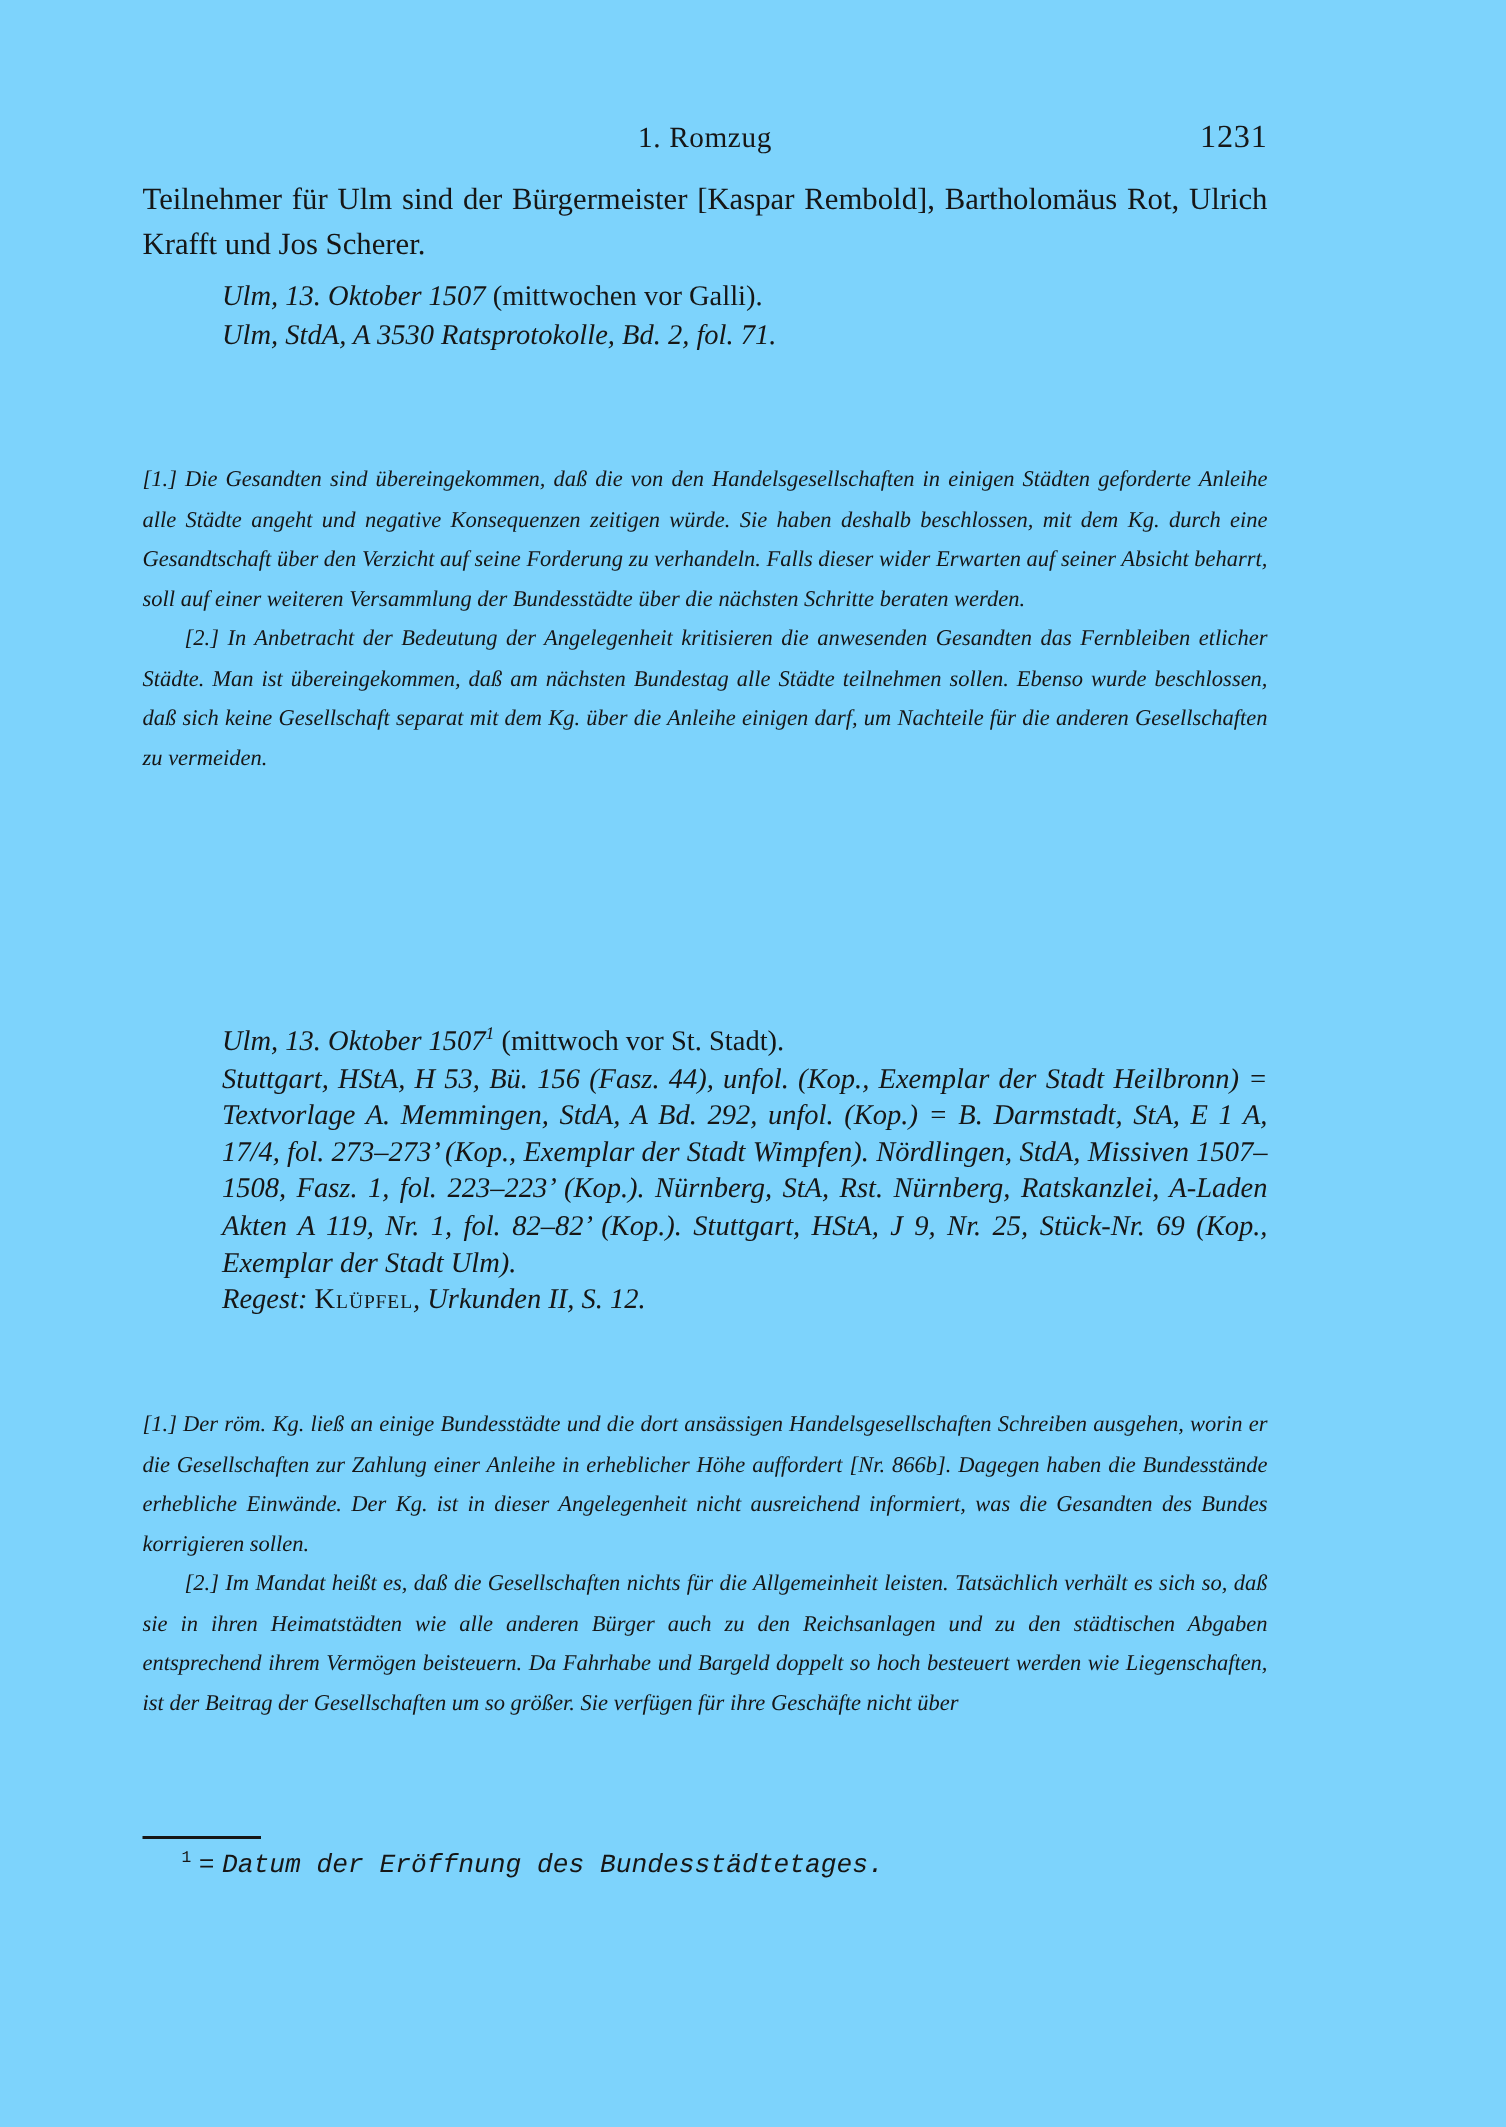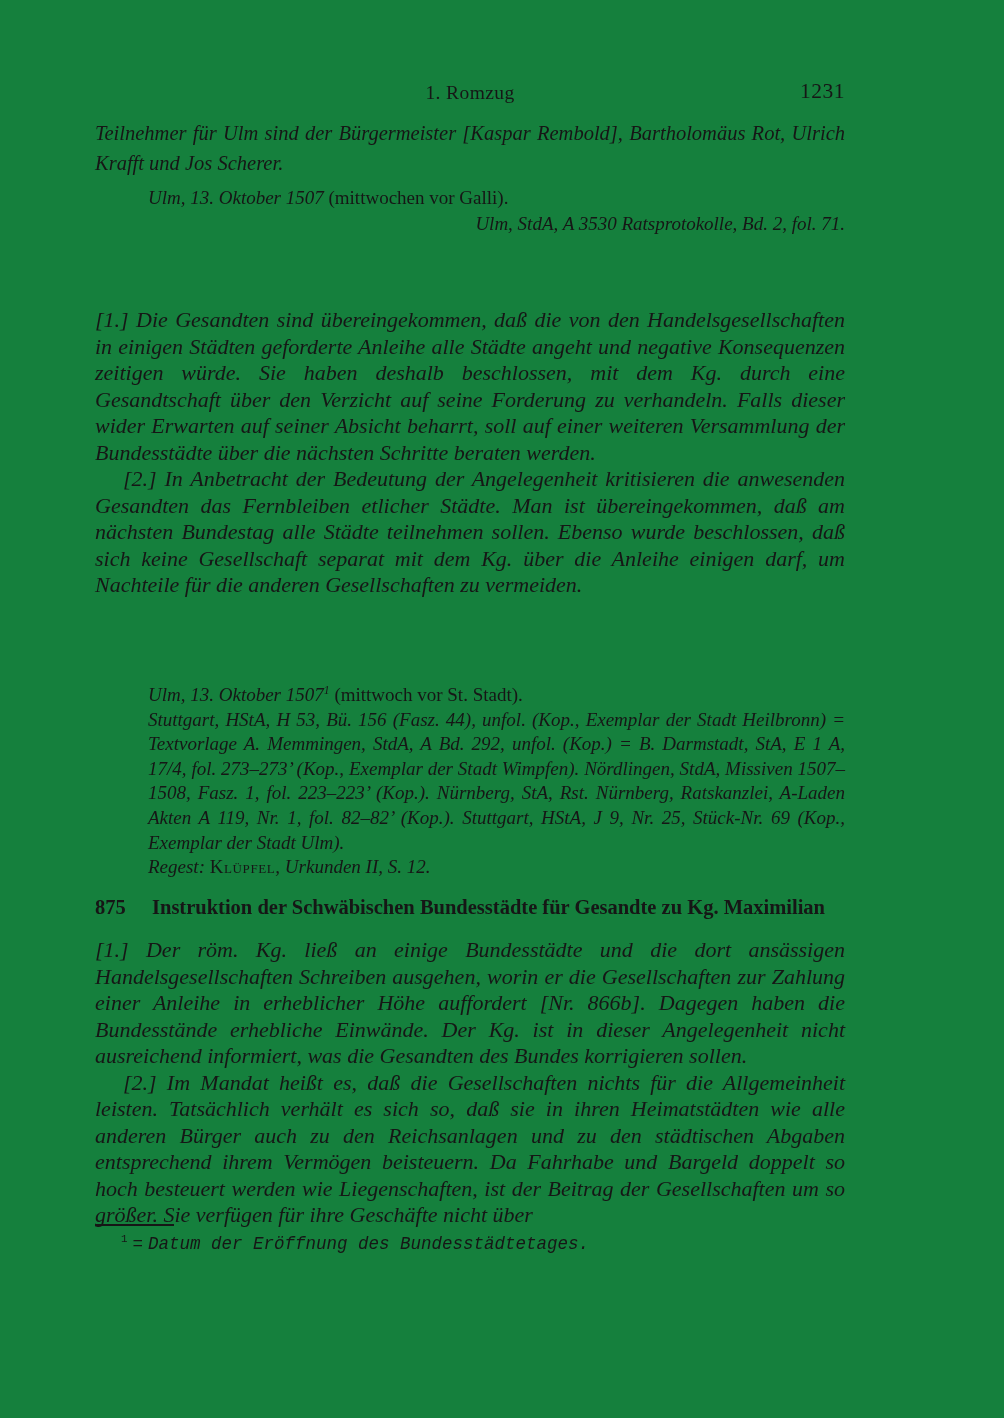--- a/index.html
+++ b/index.html
@@ -4,49 +4,48 @@
 <style>
   html, body {
     margin: 0;
     padding: 0;
     background: #ffffff;
   }
   .page {
     position: relative;
     width: 1004px;
     height: 1418px;
-    background: #15803d;
+    background: #7dd3fc;
     color: #161616;
     font-family: "Liberation Serif", "DejaVu Serif", serif;
     overflow: hidden;
   }
   .abs { position: absolute; }
 
   
   .pagehead { top: 82px; left: 95px; width: 750px; height: 30px; }
   .running-title {
     position: absolute; left: 0; right: 0;
     text-align: center;
     font-size: 19.5px;
     letter-spacing: 0.4px;
   }
   .page-number {
     position: absolute; right: 0; top: -3px;
     font-size: 21.5px;
     letter-spacing: 0.5px;
   }
 
-  .it { font-style: italic; text-align: right; }
+  .it { font-style: italic; }
   .rm { font-style: normal; text-align: right; }
 
   
   .intro {
     top: 119px; left: 95px; width: 750px;
     font-size: 20.5px; line-height: 29.5px;
-    font-style: italic;
     text-align: justify;
   }
 
   
   .dateblock {
     left: 95px; width: 750px;
     font-size: 19px;
     box-sizing: border-box;
   }
   .db1 { top: 185px; line-height: 25.5px; padding-left: 53px; }
@@ -58,21 +57,21 @@
     font-size: 20.5px;
     line-height: 25px;
   }
   .h874 { top: 261px; }
   .h875 { top: 895px; }
   .hnum { display: inline-block; width: 57px; }
 
   
   .bodyblock {
     left: 95px; width: 750px;
-    font-size: 22px; line-height: 26.5px;
+    font-size: 15px; line-height: 26.5px;
     font-style: italic;
     text-align: justify;
   }
   .b874 { top: 307px; }
   .b875 { top: 937px; }
   .bodyblock p { margin: 0; }
   .bodyblock p + p { text-indent: 28px; }
 
   
   .srcblock {
@@ -136,23 +135,20 @@
 
   <div class="abs srcblock">
     <div><span class="it">Ulm, 13. Oktober 1507</span><sup class="fnmark it">1</sup><span class="rm"> (mittwoch vor St. Stadt).</span></div>
     <p class="sources">Stuttgart, HStA, H 53, Bü. 156 (Fasz. 44), unfol. (Kop., Exemplar der Stadt Heilbronn) = Textvorlage A. Memmingen, StdA, A Bd. 292, unfol. (Kop.) = B. Darmstadt, StA, E 1 A, 17/4, fol. 273–273’ (Kop., Exemplar der Stadt Wimpfen). Nördlingen, StdA, Missiven 1507–1508, Fasz. 1, fol. 223–223’ (Kop.). Nürnberg, StA, Rst. Nürnberg, Ratskanzlei, A-Laden Akten A 119, Nr. 1, fol. 82–82’ (Kop.). Stuttgart, HStA, J 9, Nr. 25, Stück-Nr. 69 (Kop., Exemplar der Stadt Ulm).</p>
     <div>
       <span class="it">Regest:</span>
       <span class="smallcaps">Klüpfel</span><span class="it">, Urkunden II, S. 12.</span>
     </div>
   </div>
 
-  <div class="abs heading h875">
-    <span class="hnum">875</span><span>Instruktion der Schwäbischen Bundesstädte für Gesandte zu Kg. Maximilian</span>
-  </div>
 
   <div class="abs bodyblock b875">
     <p>[1.] Der röm. Kg. ließ an einige Bundesstädte und die dort ansässigen Handelsgesellschaften Schreiben ausgehen, worin er die Gesellschaften zur Zahlung einer Anleihe in erheblicher Höhe auffordert [Nr. 866b]. Dagegen haben die Bundesstände erhebliche Einwände. Der Kg. ist in dieser Angelegenheit nicht ausreichend informiert, was die Gesandten des Bundes korrigieren sollen.</p>
     <p>[2.] Im Mandat heißt es, daß die Gesellschaften nichts für die Allgemeinheit leisten. Tatsächlich verhält es sich so, daß sie in ihren Heimatstädten wie alle anderen Bürger auch zu den Reichsanlagen und zu den städtischen Abgaben entsprechend ihrem Vermögen beisteuern. Da Fahrhabe und Bargeld doppelt so hoch besteuert werden wie Liegenschaften, ist der Beitrag der Gesellschaften um so größer. Sie verfügen für ihre Geschäfte nicht über</p>
   </div>
 
   <div class="abs fnrule"></div>
   <div class="abs footnote">
     <sup class="fnmark rm">1</sup><span class="fn-eq rm">=</span><span class="it">Datum der Eröffnung des Bundesstädtetages.</span>
   </div>

